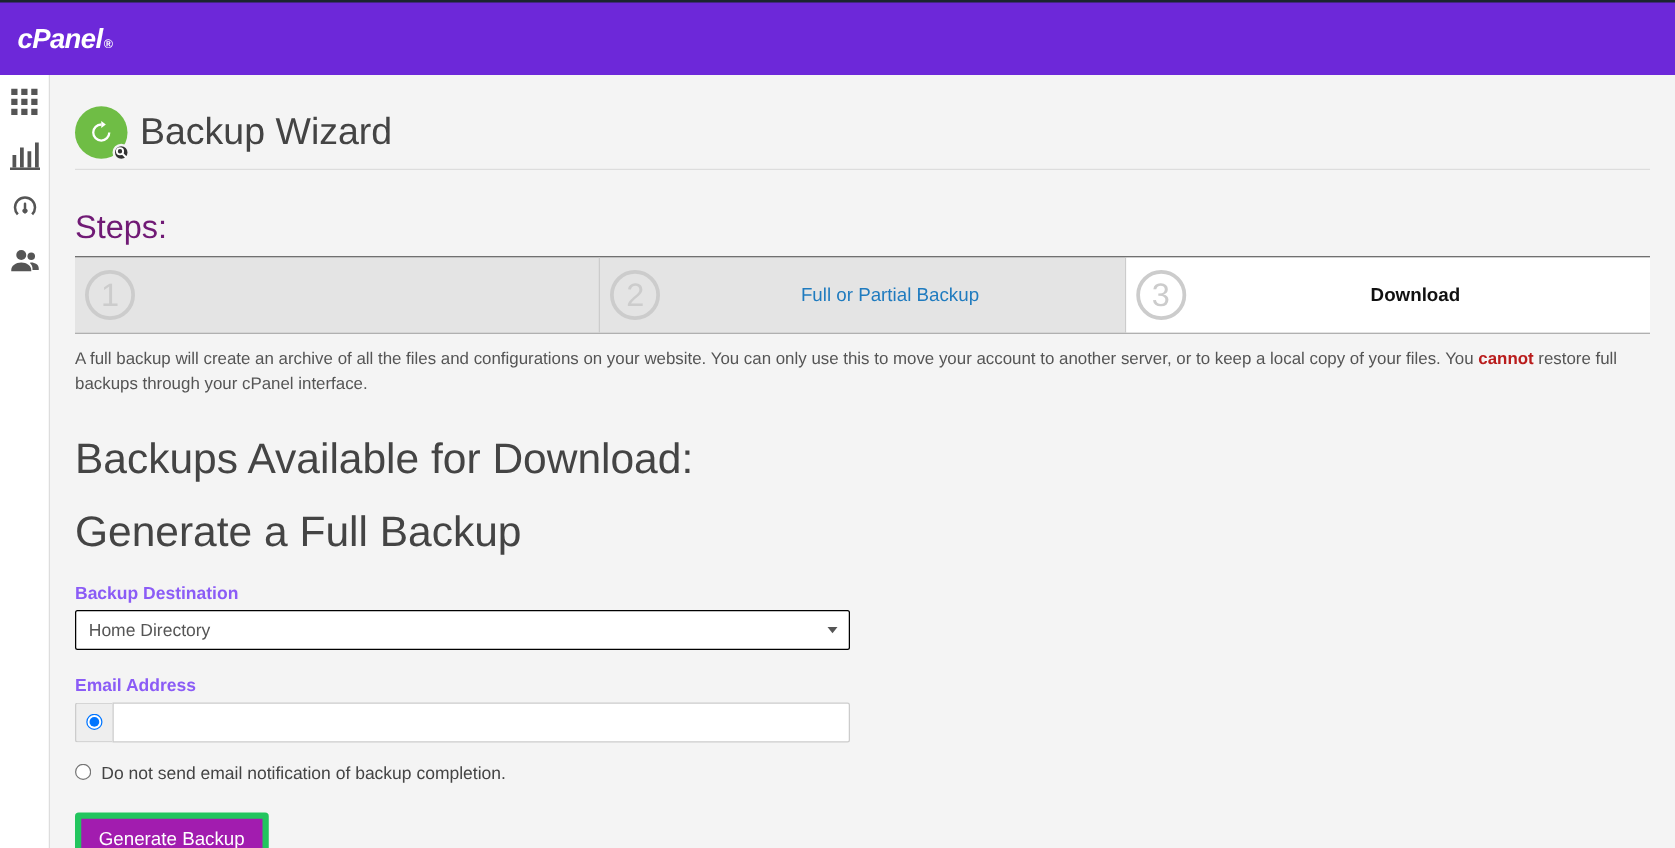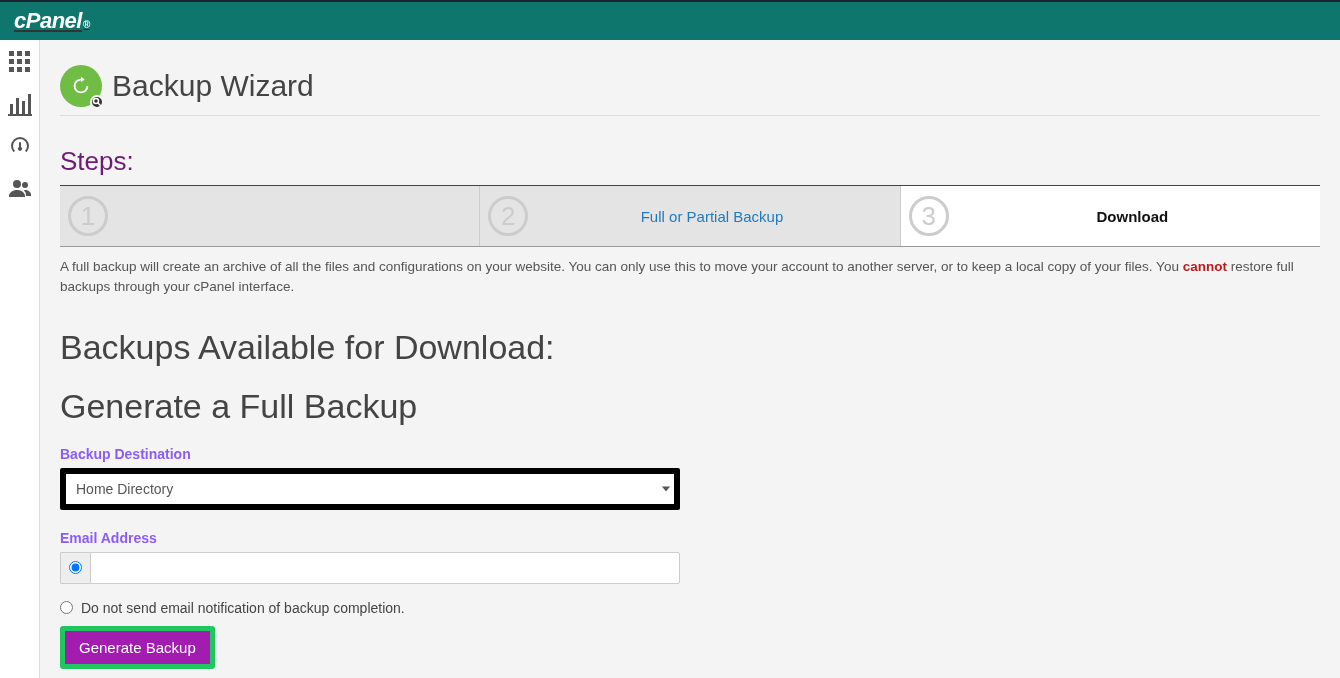--- a/index.html
+++ b/index.html
@@ -3,27 +3,26 @@
 <meta charset="utf-8">
 <style>
   * { box-sizing: border-box; margin: 0; padding: 0; }
   body {
     font-family: -apple-system, BlinkMacSystemFont, "Segoe UI", Helvetica, Arial, sans-serif;
     font-size: 14px;
     color: #333;
     background: #f4f4f4;
   }
   .topbar {
-    background: #0f766e;
-    height: 40px;
+    background: #6d28d9;
+    height: 60px;
     border-top: 2px solid #1a2530;
     display: flex;
     align-items: center;
     padding: 0 14px;
-    text-decoration: underline;
   }
   .logo-text {
     color: #fff;
     font-style: italic;
     font-weight: 700;
     font-size: 22px;
     letter-spacing: -0.5px;
     display: flex;
     align-items: baseline;
   }
@@ -124,21 +123,21 @@
   .section-h2 { font-size: 34px; font-weight: 400; color: #444; margin: 20px 0 20px 0; }
   .form-label { font-weight: 700; font-size: 14px; color: #8b5cf6; margin-bottom: 6px; display: block; }
   .select-wrap {
     position: relative;
     width: 620px;
     margin-bottom: 20px;
   }
   select.form-select {
     width: 100%;
     padding: 7px 28px 7px 10px;
-    border: 6px solid #000000;
+    border: 1px solid #000000;
     border-radius: 2px;
     background: #fff;
     font-size: 14px;
     color: #555;
     appearance: none;
     cursor: pointer;
   }
   .select-wrap::after {
     content: "";
     position: absolute;
@@ -167,21 +166,21 @@
     flex: 1;
     border: 1px solid #ccc;
     border-radius: 0 2px 2px 0;
     padding: 7px 10px;
     font-size: 14px;
   }
   .radio-line {
     display: flex;
     align-items: center;
     gap: 8px;
-    margin-bottom: 10px;
+    margin-bottom: 24px;
     font-size: 14px;
     color: #444;
   }
   .btn-primary {
     background: #a21caf;
     color: #fff;
     border: 5px solid #22c55e;
     border-radius: 3px;
     padding: 8px 14px;
     font-size: 15px;

